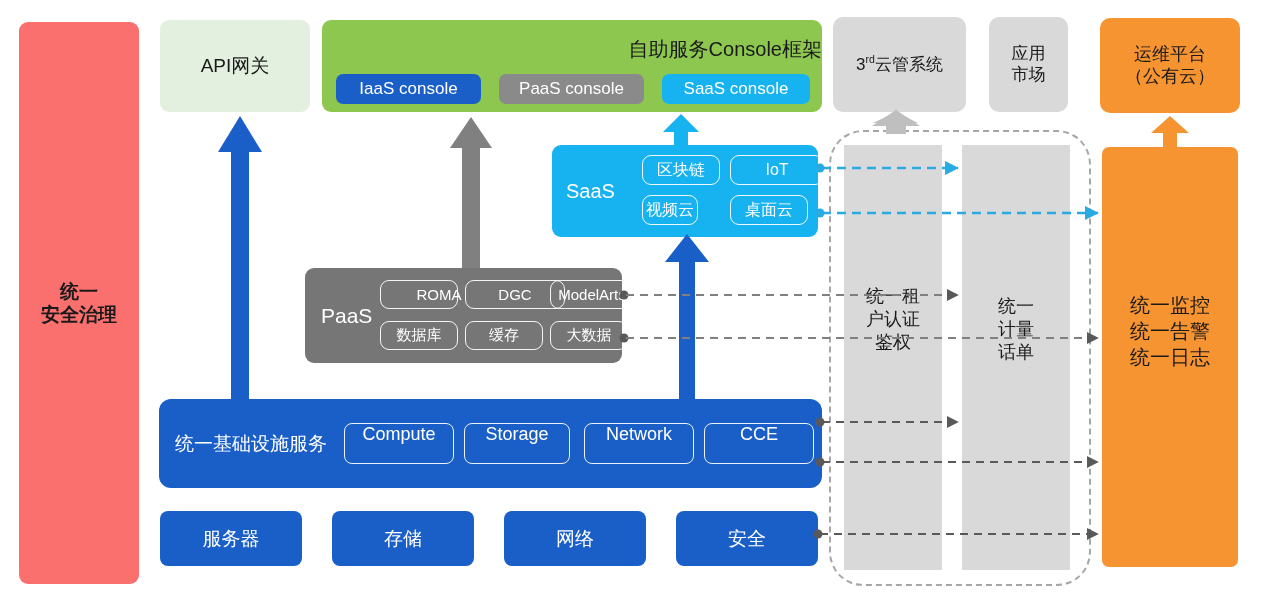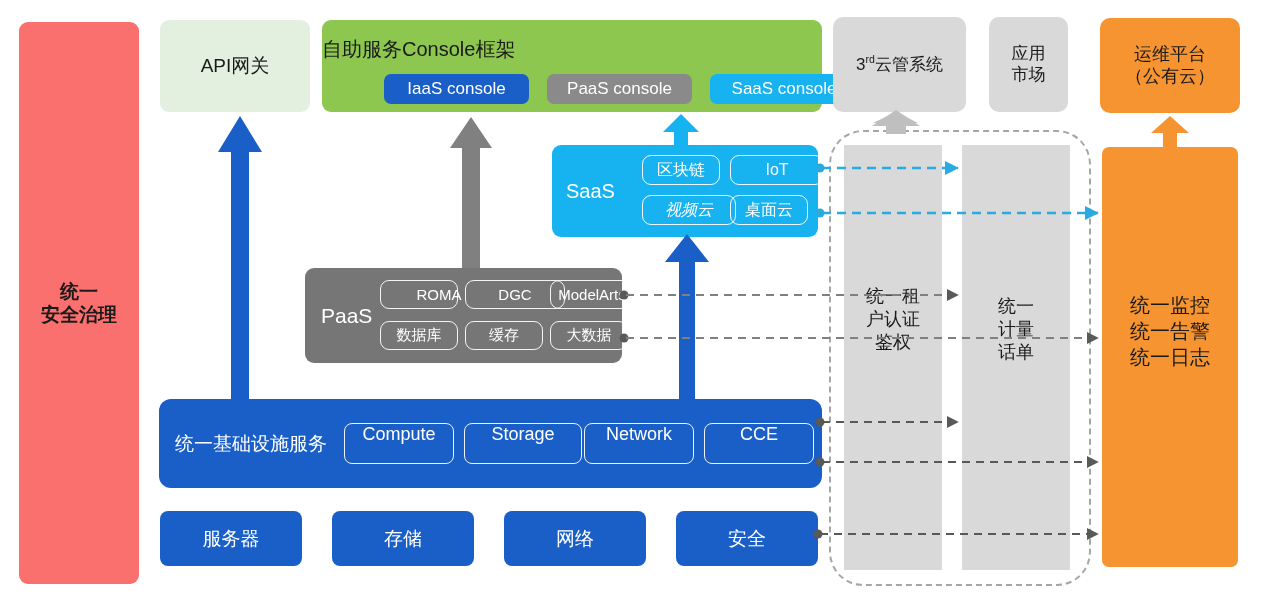--- a/index.html
+++ b/index.html
@@ -8,22 +8,22 @@
   .box{position:absolute;box-sizing:border-box;display:flex;align-items:center;justify-content:center;text-align:center;line-height:1.22;}
 
   
   .security{background:#F9706E;color:#1a1a1a;font-size:19px;font-weight:600;border-radius:9px;}
 
   
   .apigw{background:#E4F0DF;color:#1a1a1a;font-size:19px;border-radius:9px;}
 
   
   .console-frame{background:#8DC750;border-radius:9px;}
-  .console-title{position:absolute;left:0;right:0;top:16px;text-align:left;font-size:20px;color:#1a1a1a;font-weight:500;}
-  .chip{position:absolute;box-sizing:border-box;display:flex;align-items:center;justify-content:center;border-radius:7px;font-size:17px;color:#fff;height:30px;margin-left:48px;}
+  .console-title{position:absolute;left:0;right:0;top:16px;text-align:right;font-size:20px;color:#1a1a1a;font-weight:500;}
+  .chip{position:absolute;box-sizing:border-box;display:flex;align-items:center;justify-content:center;border-radius:7px;font-size:17px;color:#fff;height:30px;}
   .chip.iaas{background:#1A5FC8;}
   .chip.paas{background:#8A8A8A;}
   .chip.saas{background:#17B2F0;}
 
   
   .saas-block{background:#17B2F0;border-radius:9px;}
   .saas-label{position:absolute;left:14px;top:50%;transform:translateY(-50%);color:#fff;font-size:20px;}
   .pill{position:absolute;box-sizing:border-box;display:flex;align-items:center;justify-content:center;
         border:1.6px solid rgba(255,255,255,.92);border-radius:9px;color:#fff;font-size:16px;background:transparent;}
 
@@ -87,21 +87,21 @@
   </div>
 
   <div class="saas-block" style="position:absolute;left:552px;top:145px;width:266px;height:92px;">
     <div class="saas-label">SaaS</div>
     <div class="pill" style="left:90px;top:10px;width:78px;height:30px;">
       <span>区块链</span>
     </div>
     <div class="pill" style="left:178px;top:10px;width:94px;height:30px;">
       <span>IoT</span>
     </div>
-    <div class="pill" style="left:90px;top:50px;width:94px;height:30px;font-style:italic;">
+    <div class="pill" style="left:90px;top:50px;width:56px;height:30px;">
       <span>视频云</span>
     </div>
     <div class="pill" style="left:178px;top:50px;width:78px;height:30px;">
       <span>桌面云</span>
     </div>
   </div>
 
   <div class="paas-block" style="position:absolute;left:305px;top:268px;width:317px;height:95px;">
     <div class="paas-label">PaaS</div>
     <div class="pill" style="left:75px;top:12px;width:78px;height:29px;font-size:15px;padding-left:40px;">
@@ -122,21 +122,21 @@
     <div class="pill" style="left:245px;top:53px;width:78px;height:29px;font-size:15px;">
       <span>大数据</span>
     </div>
   </div>
 
   <div class="infra" style="position:absolute;left:159px;top:399px;width:663px;height:89px;">
     <div class="infra-label">统一基础设施服务</div>
     <div class="infra-pill" style="left:185px;top:24px;width:110px;height:41px;">
       <span>Compute</span>
     </div>
-    <div class="infra-pill" style="left:305px;top:24px;width:118px;height:41px;">
+    <div class="infra-pill" style="left:305px;top:24px;width:106px;height:41px;">
       <span>Storage</span>
     </div>
     <div class="infra-pill" style="left:425px;top:24px;width:110px;height:41px;">
       <span>Network</span>
     </div>
     <div class="infra-pill" style="left:545px;top:24px;width:110px;height:41px;">
       <span>CCE</span>
     </div>
   </div>
 

